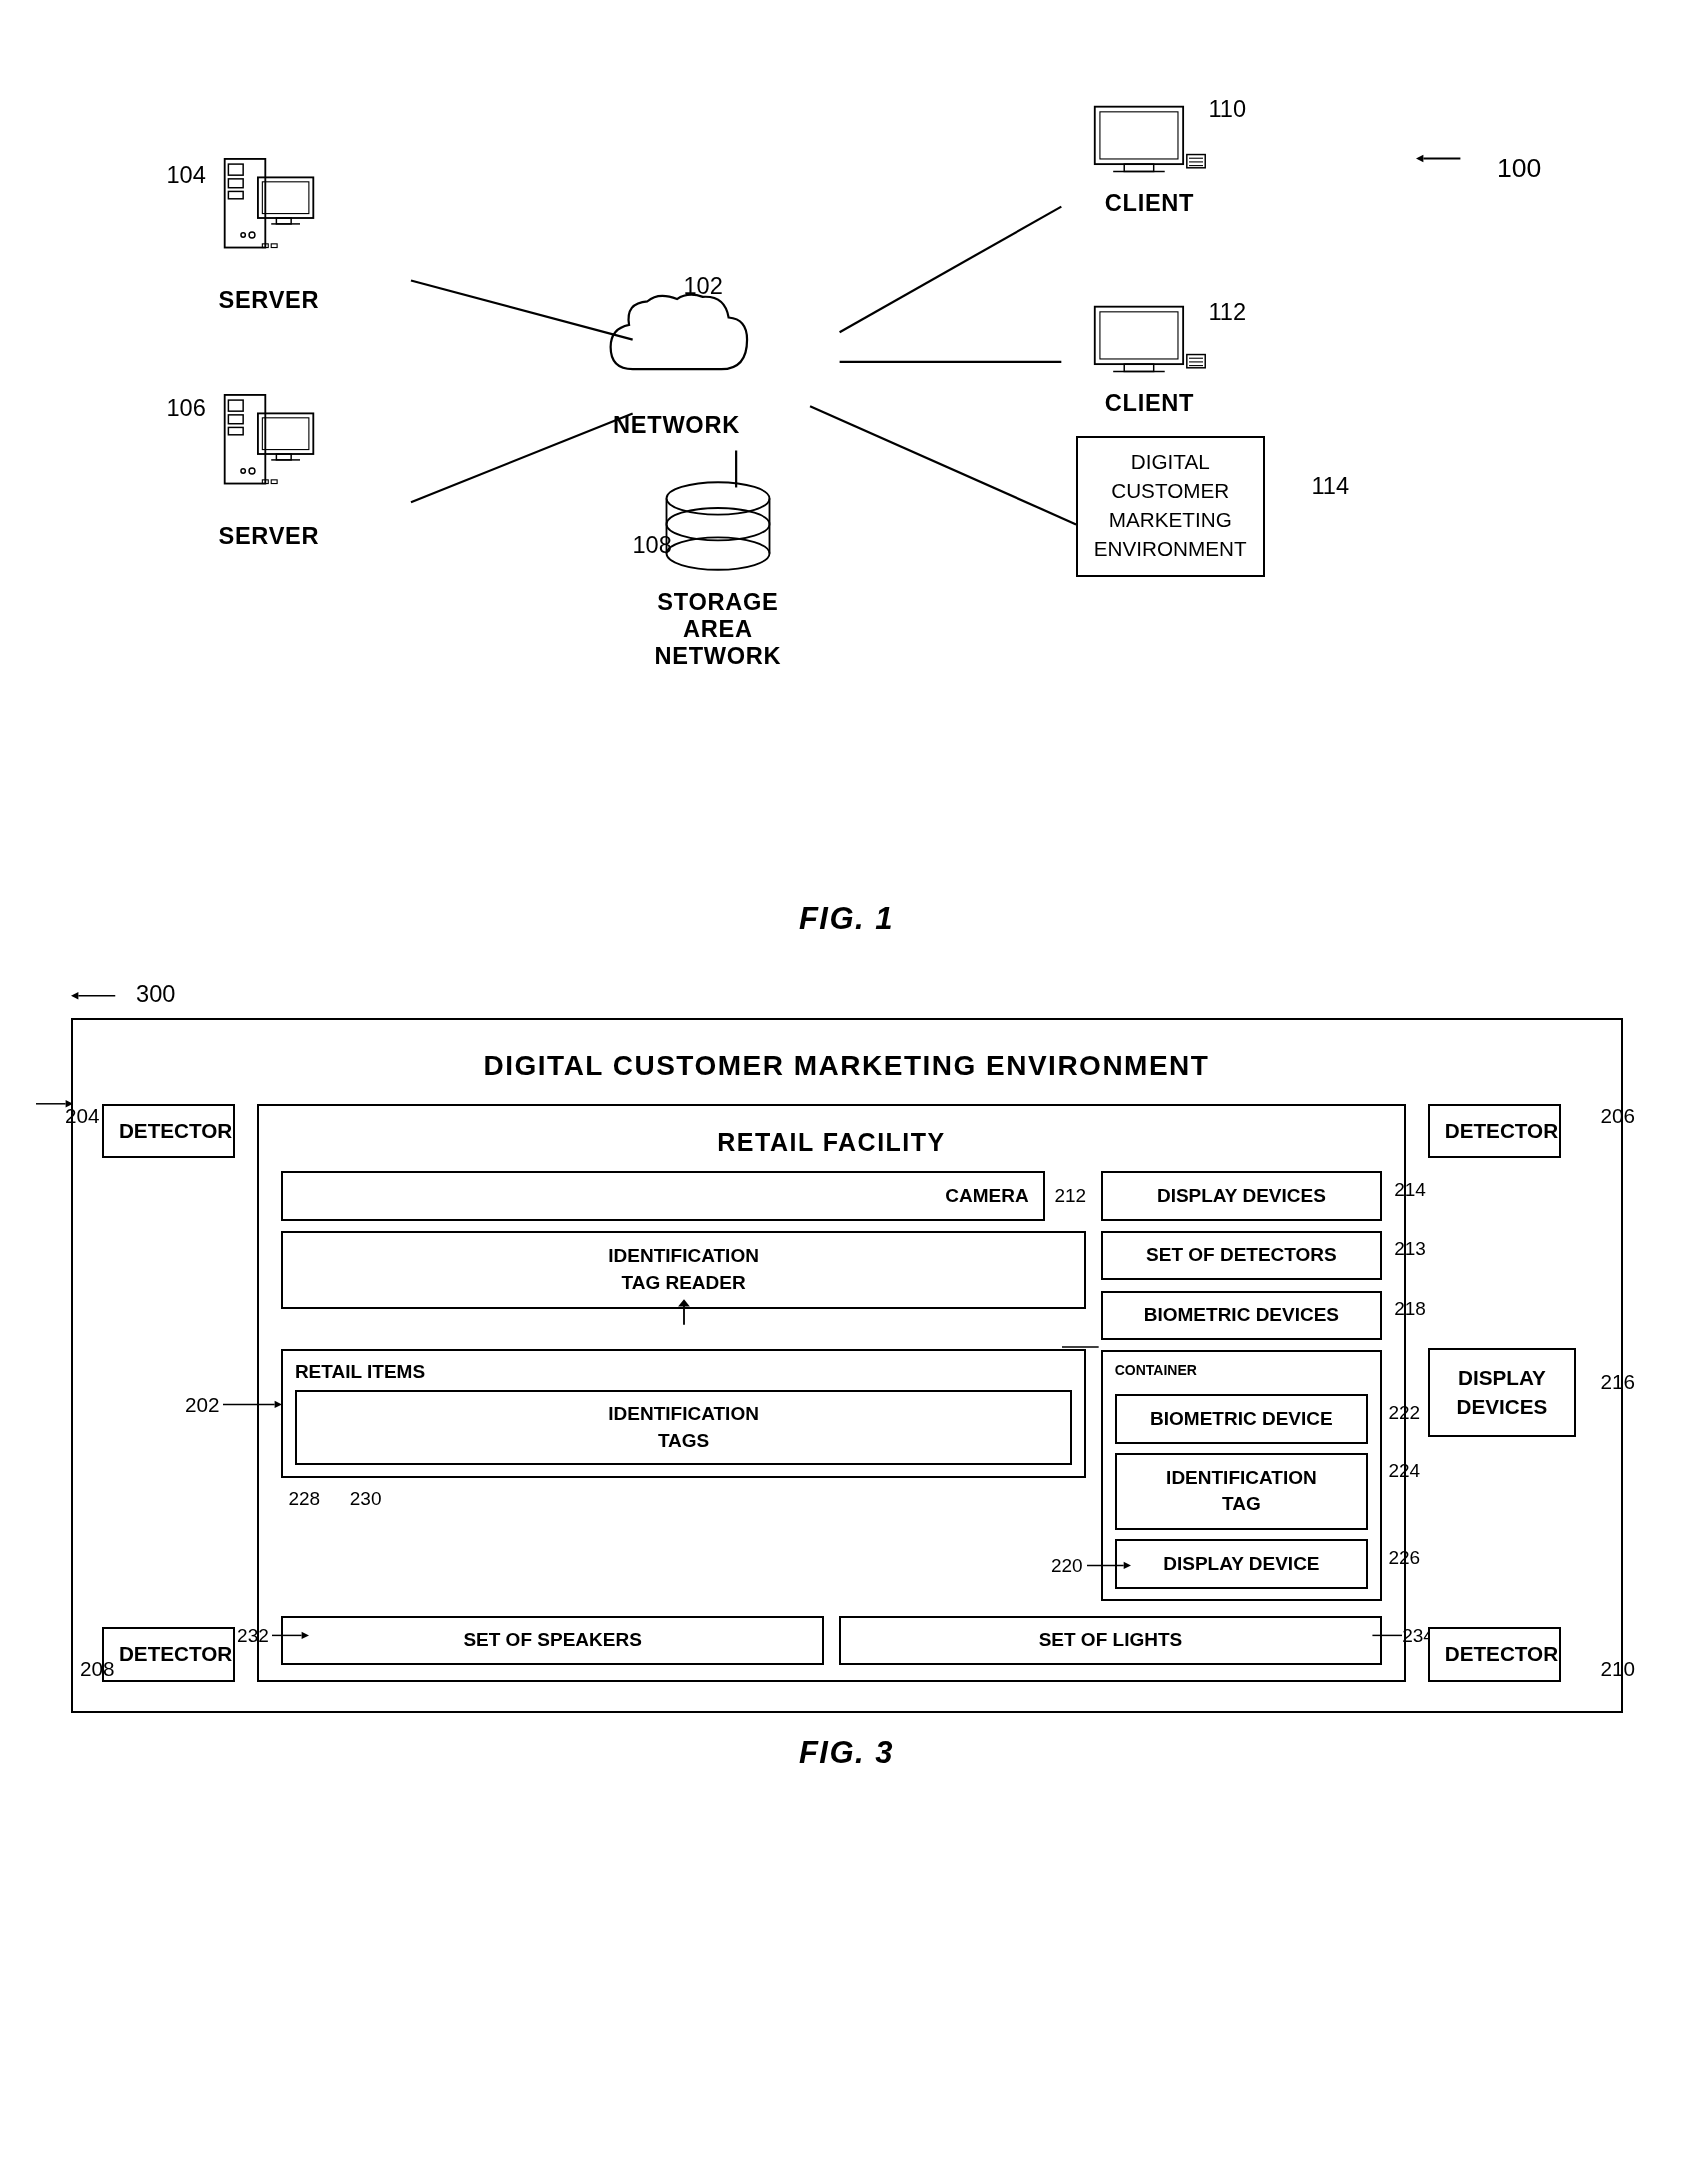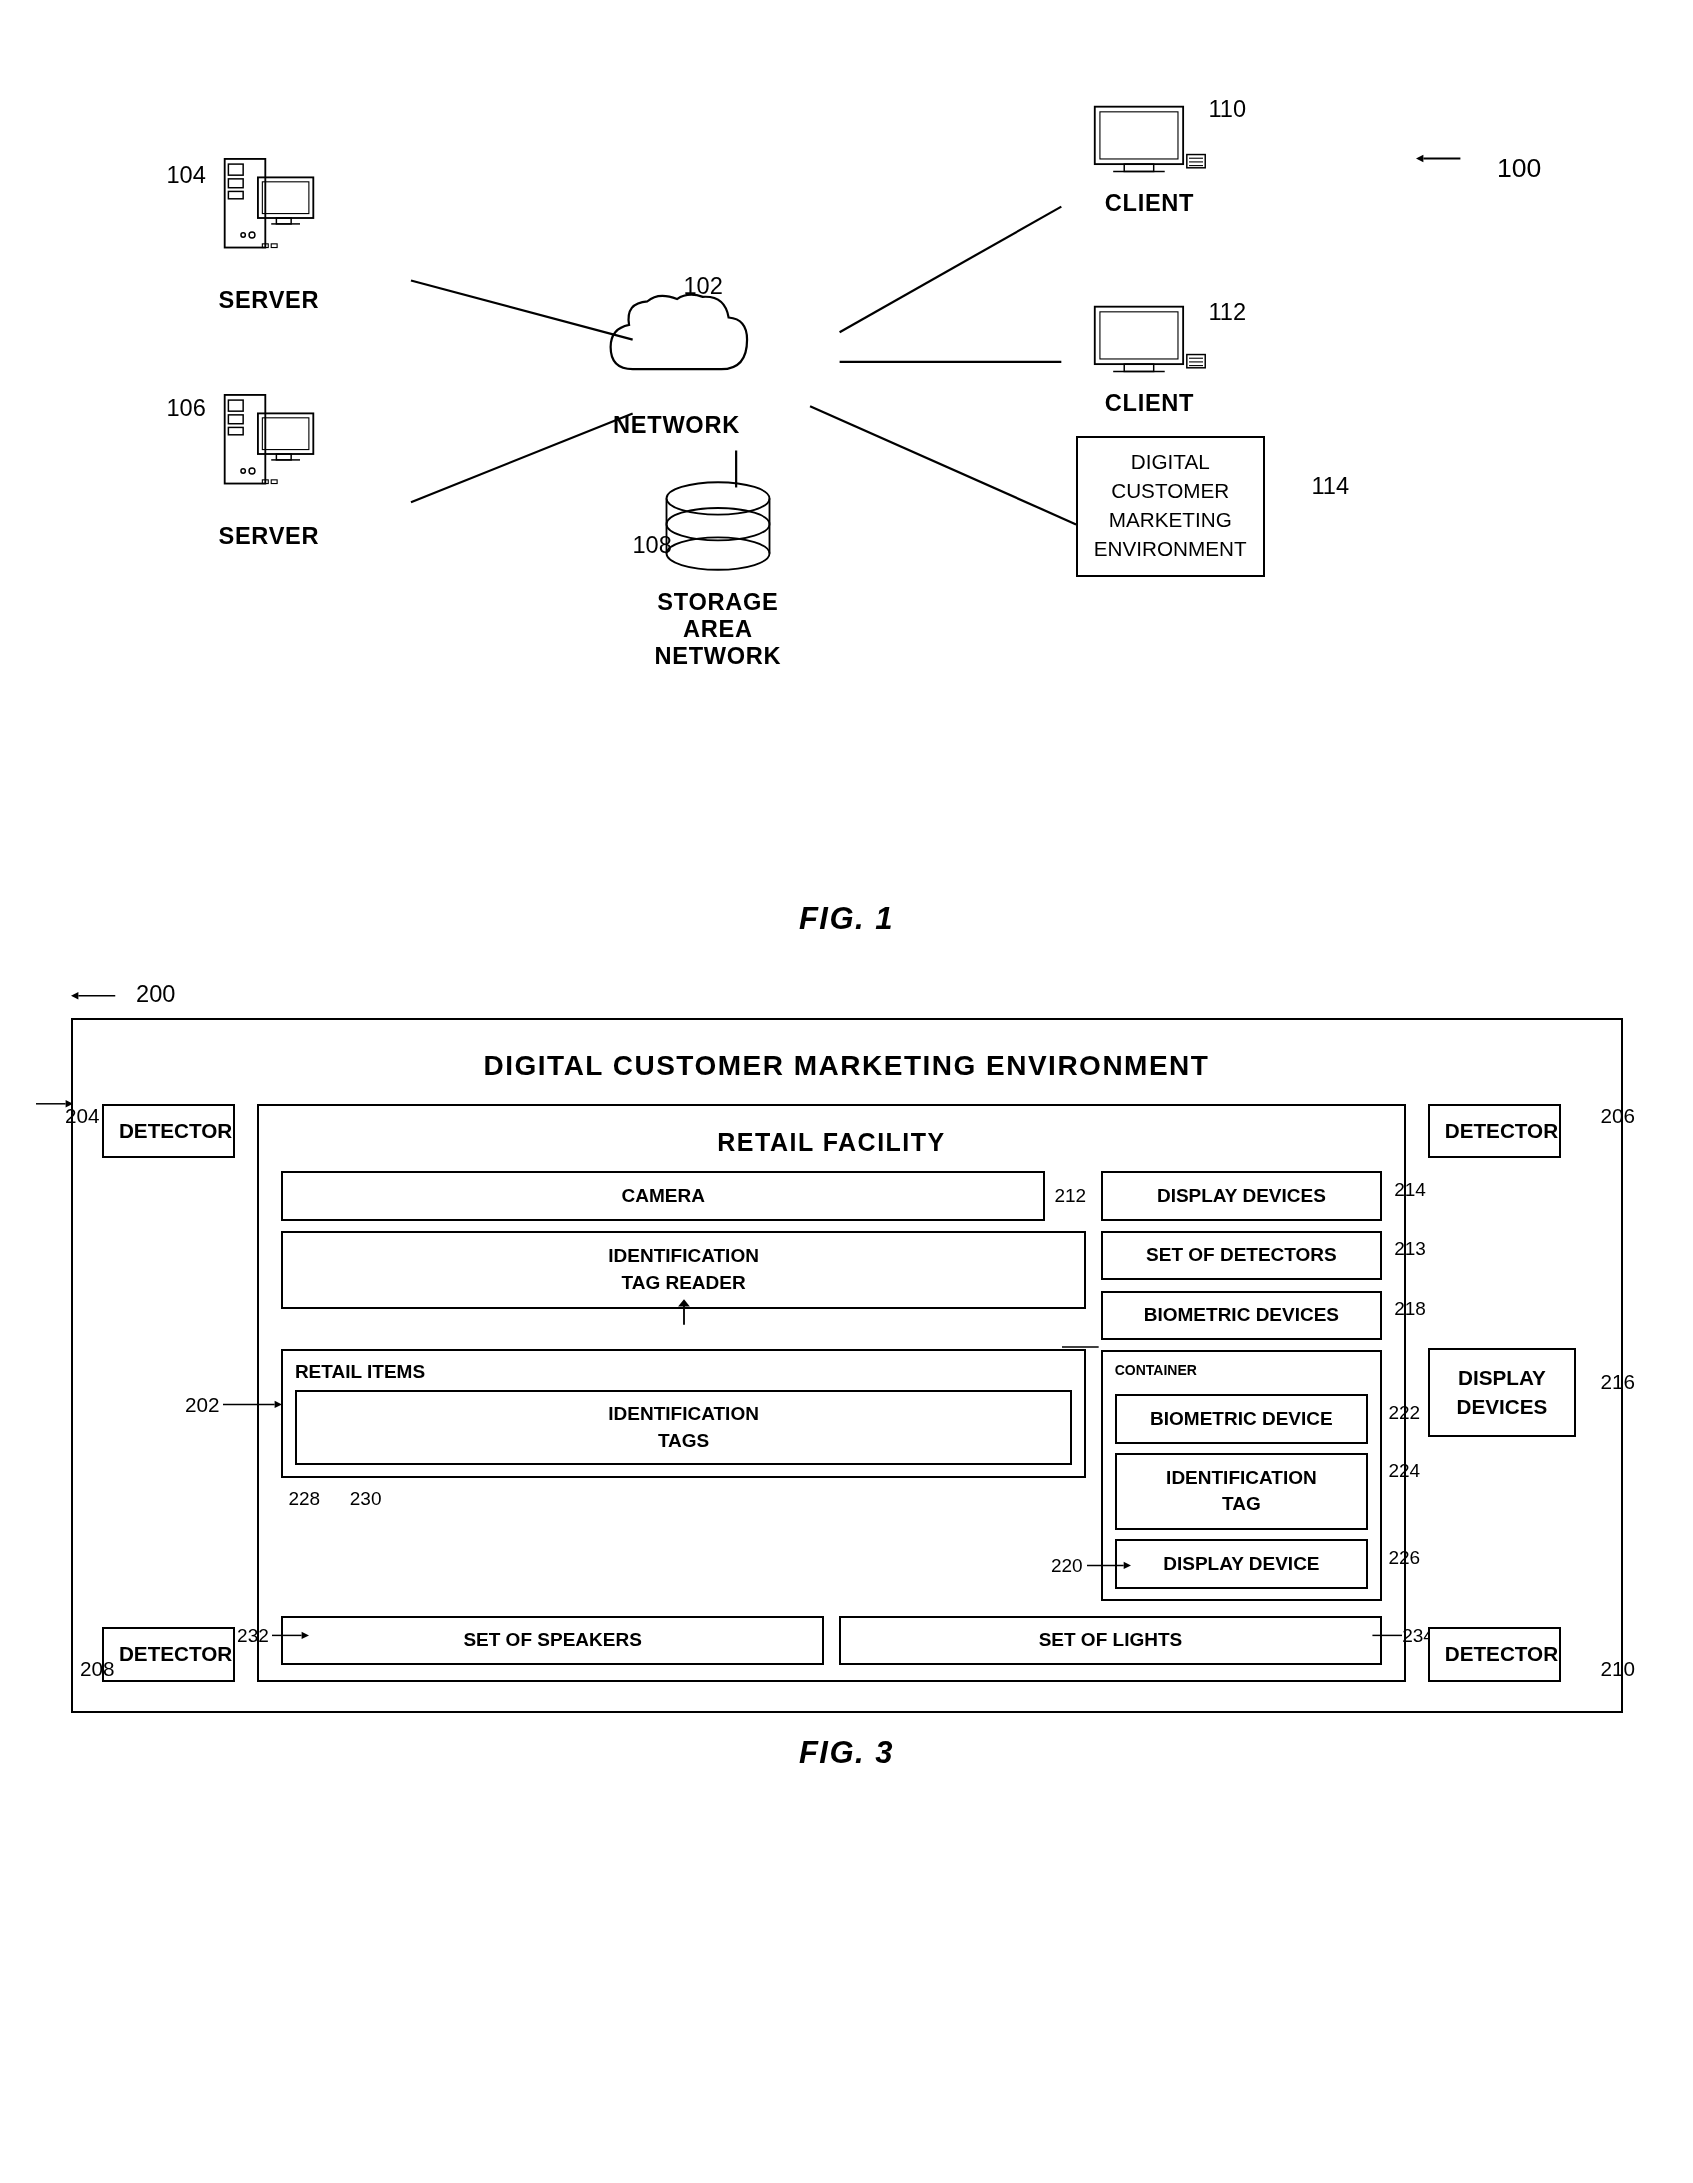--- a/index.html
+++ b/index.html
@@ -272,21 +272,21 @@
 
 <div class="fig-caption">FIG. 1</div>
 
 <div class="fig2-wrapper">
   <div style="position:relative; margin-bottom:7.4px;">
     <span style="font-size:23.6px;">
       <svg width="59" height="29.6" viewBox="0 0 80 40" style="display:inline-block; vertical-align:middle;">
         <line x1="60" y1="20" x2="10" y2="20" stroke="#000" stroke-width="2"></line>
         <polygon points="10,15 0,20 10,25" fill="#000"></polygon>
       </svg>
-      <span>200</span>
+      <span>300</span>
     </span>
   </div>
 
   <div class="fig2-outer">
     <div class="fig2-title">DIGITAL CUSTOMER MARKETING ENVIRONMENT</div>
 
     <div class="fig2-inner-row">
 
       <div class="detector-col">
         <div style="position:relative;">
@@ -306,21 +306,21 @@
       </div>
 
       <div class="fig2-center">
         <div class="retail-facility-label">RETAIL FACILITY</div>
 
         <div style="display:flex; gap:14.8px; align-items:flex-start; margin-bottom:11.8px;">
 
           <div style="display:flex; flex-direction:column; gap:10.3px; flex:1; position:relative;">
 
             <div style="display:flex; align-items:center; gap:7.4px; position:relative;">
-              <div class="small-box" style="flex:1;">CAMERA</div>
+              <div class="small-box" style="flex:1;text-align:right;">CAMERA</div>
               <span style="font-size:19px; white-space:nowrap;"> <span>212</span></span>
             </div>
 
             <div style="display:flex; align-items:center; gap:7.4px; position:relative;">
               <div class="small-box" style="flex:1; line-height:1.4;">
                 <div style="white-space:pre-line;">IDENTIFICATION
 TAG READER</div>
 
                 <div style="position:absolute; bottom:-26px; left:50%; transform:translateX(-50%);">
                   <svg width="22" height="26" viewBox="0 0 30 35">

